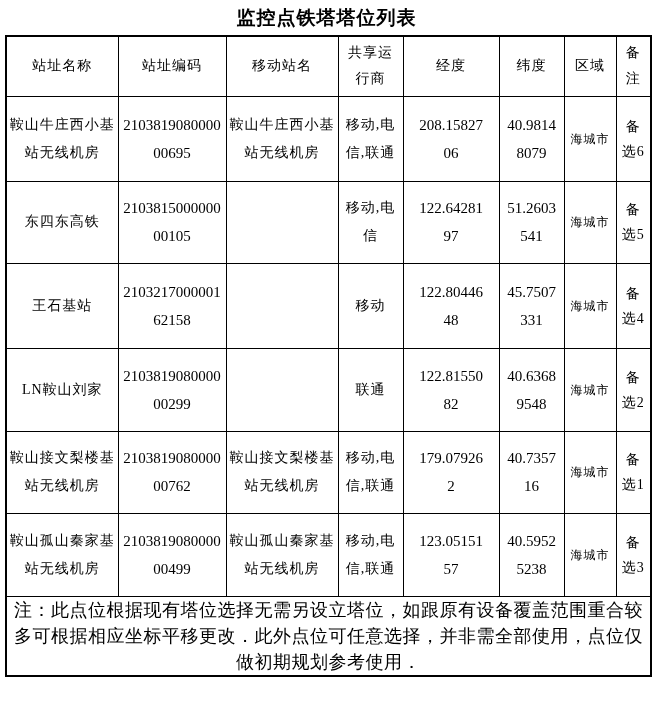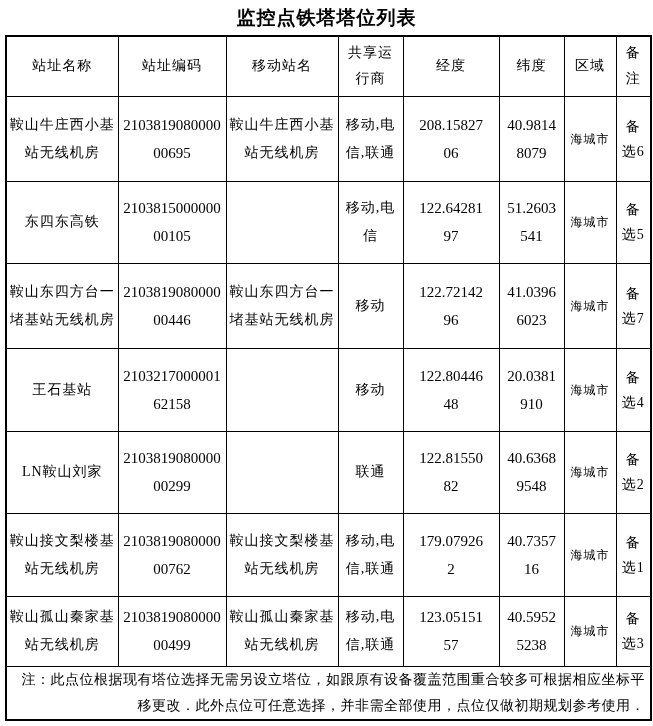--- a/index.html
+++ b/index.html
@@ -39,21 +39,21 @@
   
   td.c-name   {font-size:14px;letter-spacing:1px;padding:0 2px;}
   td.c-code   {padding:0 4px;font-family:Liberation Serif, serif;}
   td.c-mobile {font-size:14px;letter-spacing:1px;padding:0 2px;}
   td.c-oper   {font-size:14px;letter-spacing:1px;padding:0 4px;}
   td.c-lng    {padding:0 13px;}
   td.c-lat    {padding:0 6px;}
   td.c-region {font-size:12px;letter-spacing:1px;padding:0 6px;}
   td.c-remark {font-size:14px;letter-spacing:1px;padding:0 4px;line-height:25px;}
   td.note-cell{
-    text-align:right;font-size:14px;letter-spacing:0.5px;
+    text-align:center;font-size:18px;letter-spacing:0.5px;
     line-height:26px;padding:0 5px;vertical-align:middle;
   }
 </style>
 </head>
 <body>
 
 <div class="page">
   <div class="doc-title">监控点铁塔塔位列表</div>
 
   <table class="tower-table">
@@ -94,36 +94,26 @@
         <td class="c-name">东四东高铁</td>
         <td class="c-code">210381500000000105</td>
         <td class="c-mobile"></td>
         <td class="c-oper">移动,电信</td>
         <td class="c-lng">122.6428197</td>
         <td class="c-lat">51.2603541</td>
         <td class="c-region">海城市</td>
         <td class="c-remark">备选5</td>
       </tr>
       <tr>
-        <td class="c-name">鞍山东四方台一堵基站无线机房</td>
-        <td class="c-code">210381908000000446</td>
-        <td class="c-mobile">鞍山东四方台一堵基站无线机房</td>
-        <td class="c-oper">移动</td>
-        <td class="c-lng">122.7214296</td>
-        <td class="c-lat">41.03966023</td>
-        <td class="c-region">海城市</td>
-        <td class="c-remark">备选7</td>
-      </tr>
-      <tr>
         <td class="c-name">王石基站</td>
         <td class="c-code">210321700000162158</td>
         <td class="c-mobile"></td>
         <td class="c-oper">移动</td>
         <td class="c-lng">122.8044648</td>
-        <td class="c-lat">20.0381910</td>
+        <td class="c-lat">45.7507331</td>
         <td class="c-region">海城市</td>
         <td class="c-remark">备选4</td>
       </tr>
       <tr>
         <td class="c-name">LN鞍山刘家</td>
         <td class="c-code">210381908000000299</td>
         <td class="c-mobile"></td>
         <td class="c-oper">联通</td>
         <td class="c-lng">122.8155082</td>
         <td class="c-lat">40.63689548</td>

